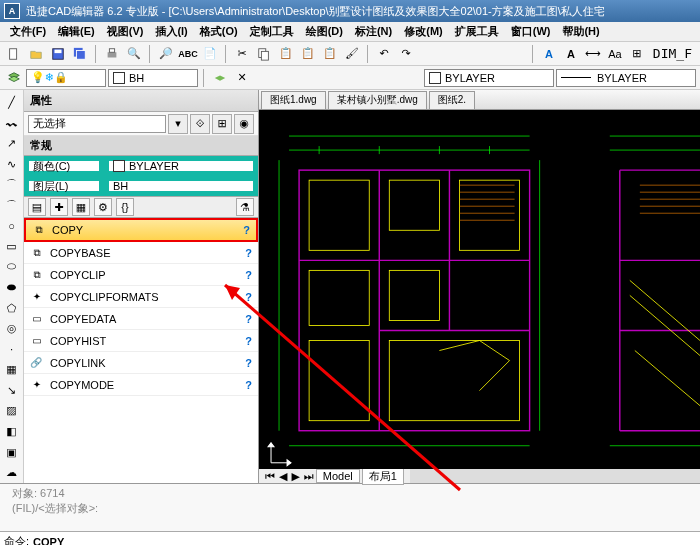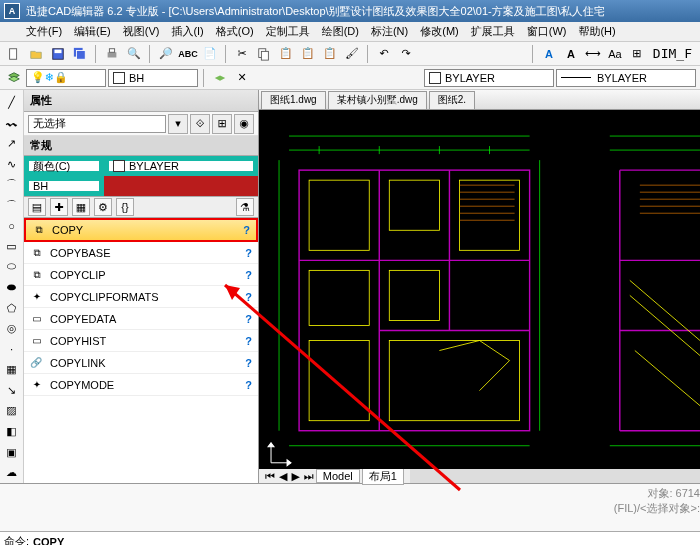--- a/index.html
+++ b/index.html
@@ -2,21 +2,21 @@
 <html><head>
 <meta charset="utf-8">
 <style>
 * { margin: 0; padding: 0; box-sizing: border-box; font-family: "SimSun", "Arial", sans-serif; font-size: 11px; }
 body { width: 700px; height: 545px; background: #e8e8e8; overflow: hidden; position: relative; }
 
 .titlebar { height: 22px; background: linear-gradient(#5a8ec4, #3a6ea4); display: flex; align-items: center; padding: 0 4px; color: #fff; }
 .titlebar .icon { width: 16px; height: 16px; background: #2a5a8a; border: 1px solid #fff; margin-right: 6px; display: flex; align-items: center; justify-content: center; font-size: 9px; font-weight: bold; }
 .titlebar .title { white-space: nowrap; overflow: hidden; }
 
-.menubar { height: 20px; background: #f0f0f0; display: flex; align-items: center; padding: 0 20px; border-bottom: 1px solid #ccc; }
+.menubar { height: 20px; background: #f0f0f0; display: flex; align-items: center; padding: 0 4px; border-bottom: 1px solid #ccc; font-weight: bold; }
 .menubar .item { padding: 2px 6px; cursor: default; white-space: nowrap; }
 
 .toolbar { height: 24px; background: #f5f5f5; display: flex; align-items: center; padding: 0 4px; border-bottom: 1px solid #ccc; gap: 2px; }
 .toolbar .btn { width: 20px; height: 20px; border: 1px solid transparent; display: flex; align-items: center; justify-content: center; cursor: default; }
 .toolbar .sep { width: 2px; height: 18px; border-left: 1px solid #aaa; margin: 0 3px; }
 .toolbar .combo { height: 18px; border: 1px solid #888; background: #fff; padding: 0 4px; display: flex; align-items: center; min-width: 60px; }
 .toolbar .color-sw { width: 12px; height: 12px; border: 1px solid #333; margin-right: 4px; }
 .toolbar .dim { font-family: monospace; font-size: 13px; padding: 0 4px; }
 
 .main-area { display: flex; height: 393px; }
@@ -50,21 +50,21 @@
 .canvas-inner { position: absolute; inset: 0; }
 
 .scroll-x, .scroll-y { background: #ddd; }
 .scroll-x { height: 14px; display: flex; }
 .layout-tabs { background: #eee; display: flex; align-items: center; font-family: monospace; padding: 0 4px; }
 .layout-tabs .lt { padding: 0 6px; border: 1px solid #aaa; background: #fff; margin-right: 2px; }
 .layout-tabs .nav { padding: 0 2px; }
 .scroll-x .track { flex: 1; background: #ddd; }
 
 .bottom-area { height: 68px; background: #f8f8f8; border-top: 1px solid #999; display: flex; flex-direction: column; }
-.log { flex: 1; padding: 2px 0; color: #888; font-family: monospace; font-size: 11px; overflow: hidden; text-align: right; }
+.log { flex: 1; padding: 2px 12px; color: #888; font-family: monospace; font-size: 11px; overflow: hidden; }
 .cmdline { height: 20px; display: flex; align-items: center; background: #fff; border-top: 1px solid #aaa; padding: 0 4px; font-family: monospace; font-size: 13px; }
 .cmdline .prompt { margin-right: 4px; }
 
 .red-arrow { position: absolute; pointer-events: none; }
 
 svg.mini-icon { width: 14px; height: 14px; }
 </style>
 </head>
 <body>
 
@@ -214,20 +214,21 @@
       <div class="ibtn">⊞</div>
       <div class="ibtn">◉</div>
     </div>
     <div class="prop-section">常规</div>
     <div class="prop-grid">
       <div class="k">颜色(C)</div>
       <div class="v">
           <div class="sw"></div>
           <span>BYLAYER</span>
         </div>
+      <div class="k">图层(L)</div>
       <div class="v">BH</div>
     </div>
 
     <div class="ac-tabs">
       <div class="t">▤</div>
       <div class="t">✚</div>
       <div class="t">▦</div>
       <div class="t">⚙</div>
       <div class="t">{}</div>
       <div style="flex:1"></div>

